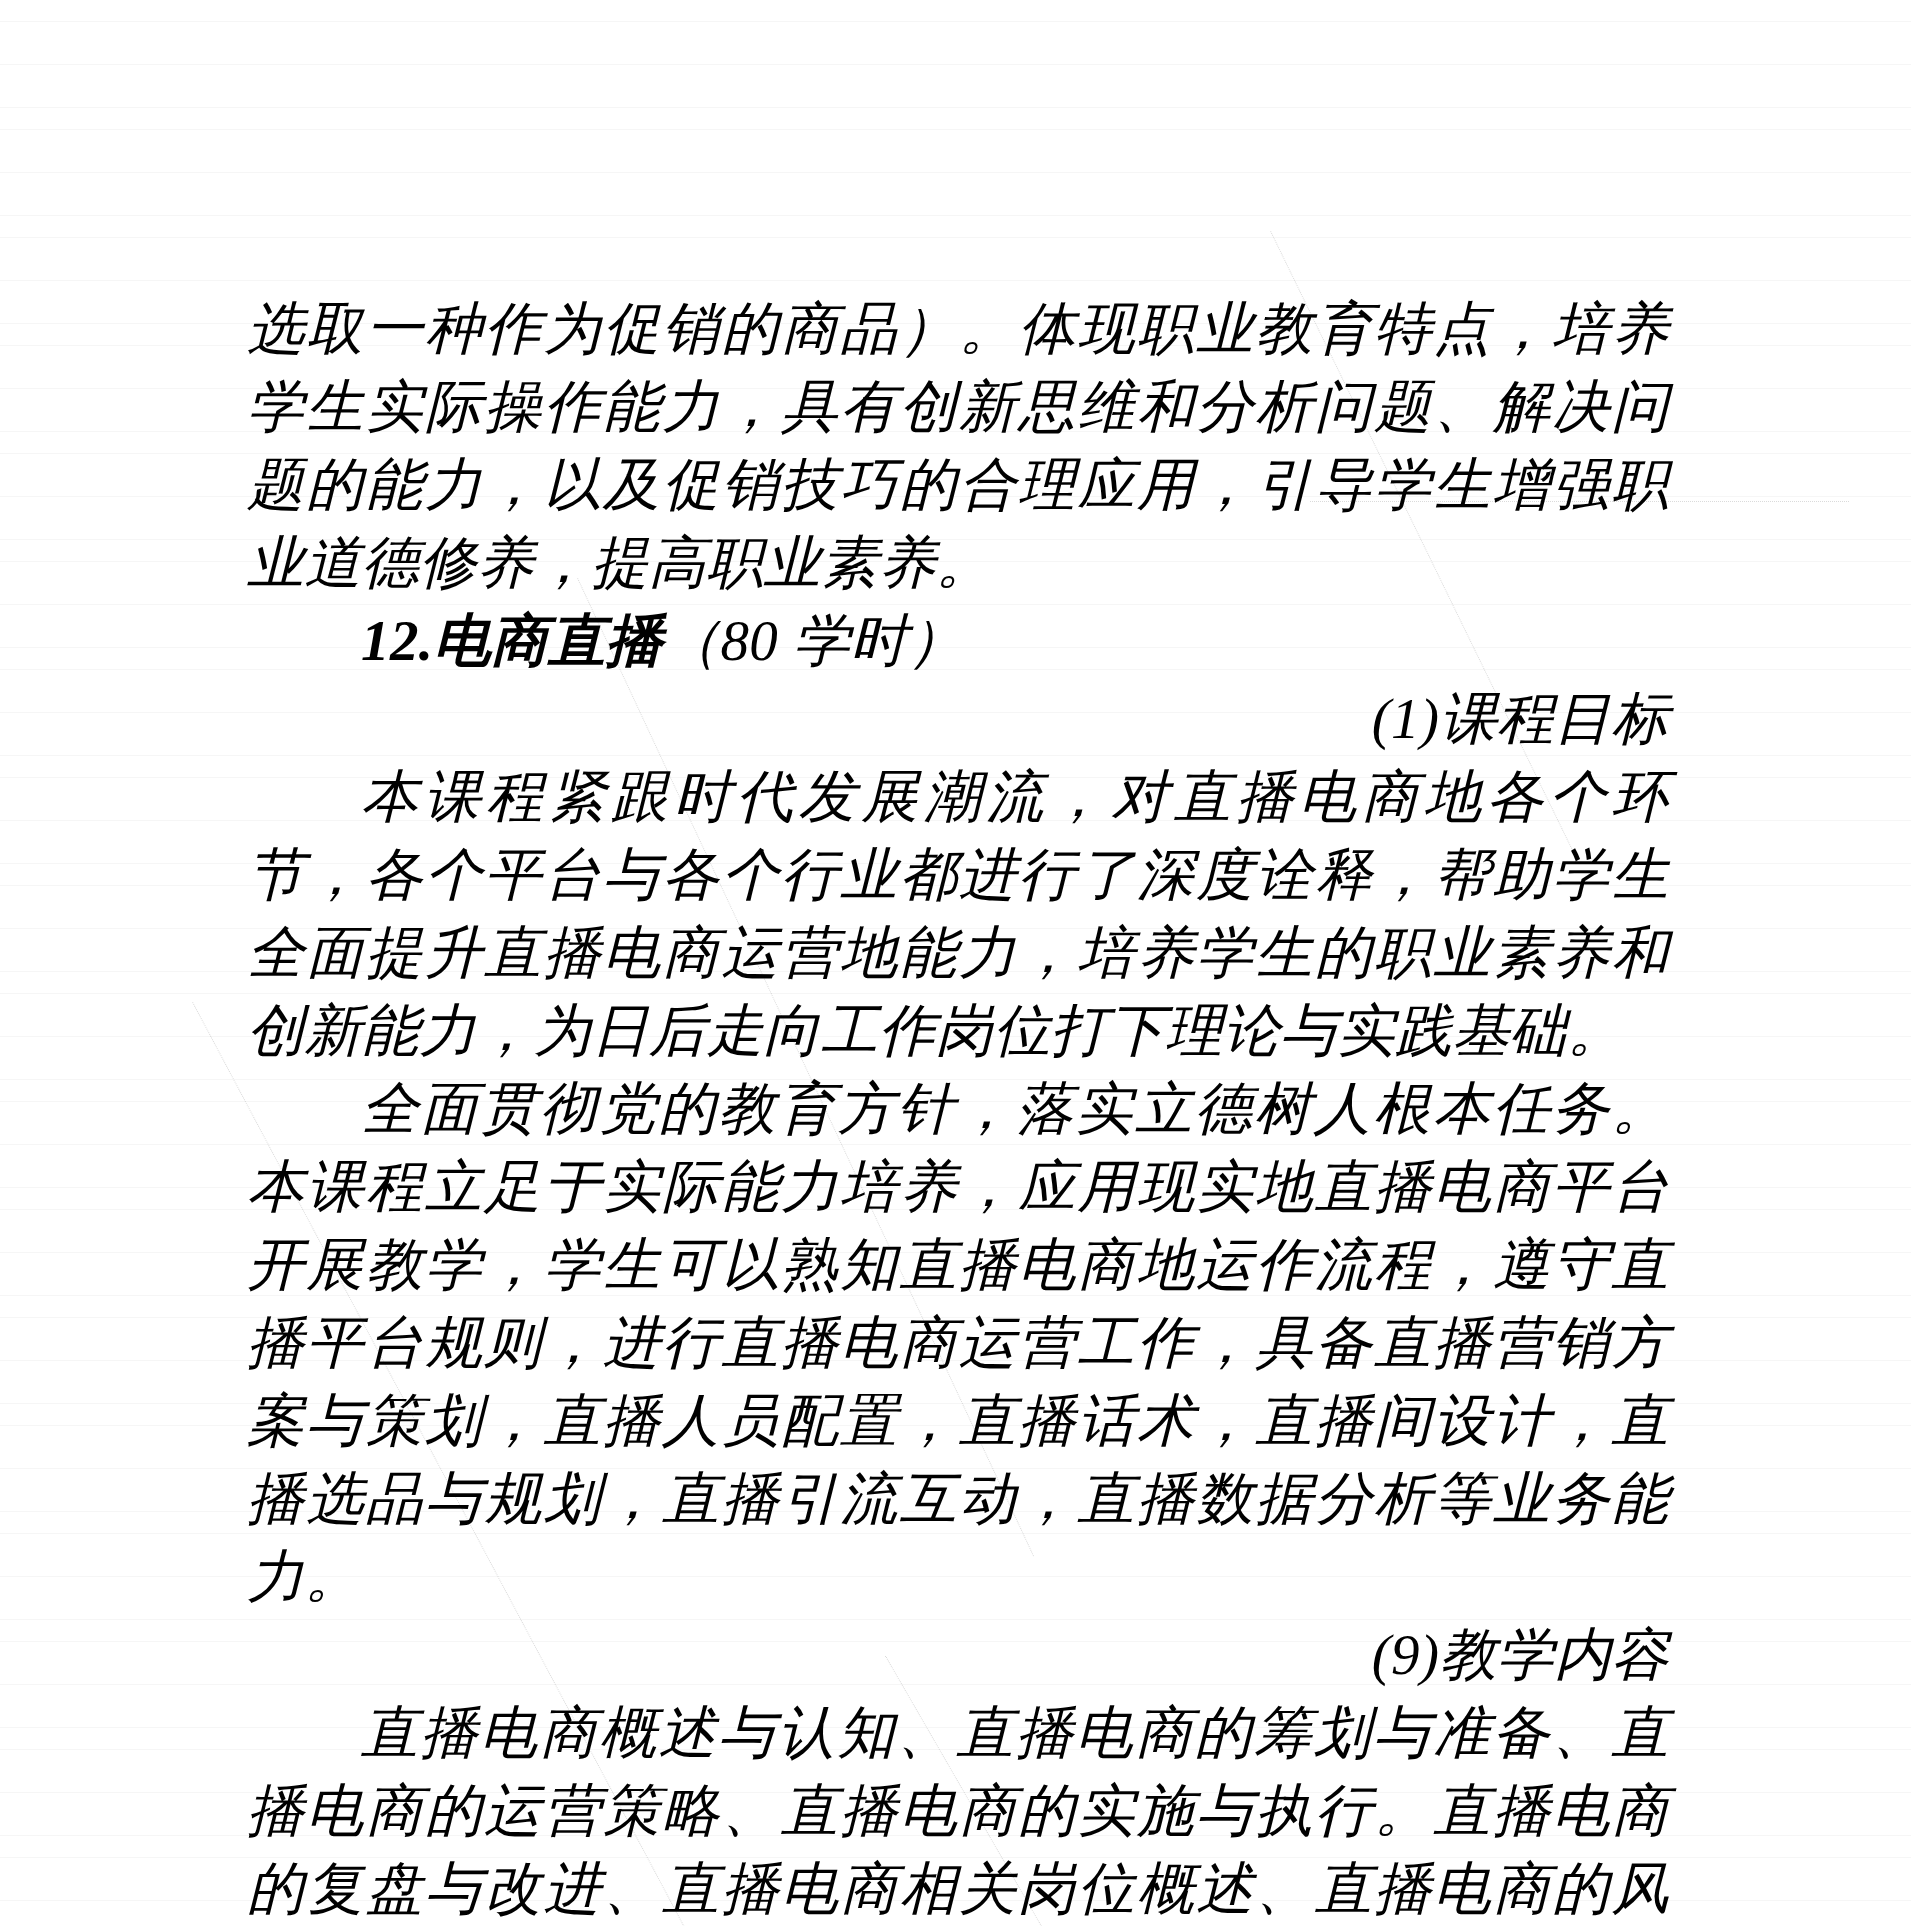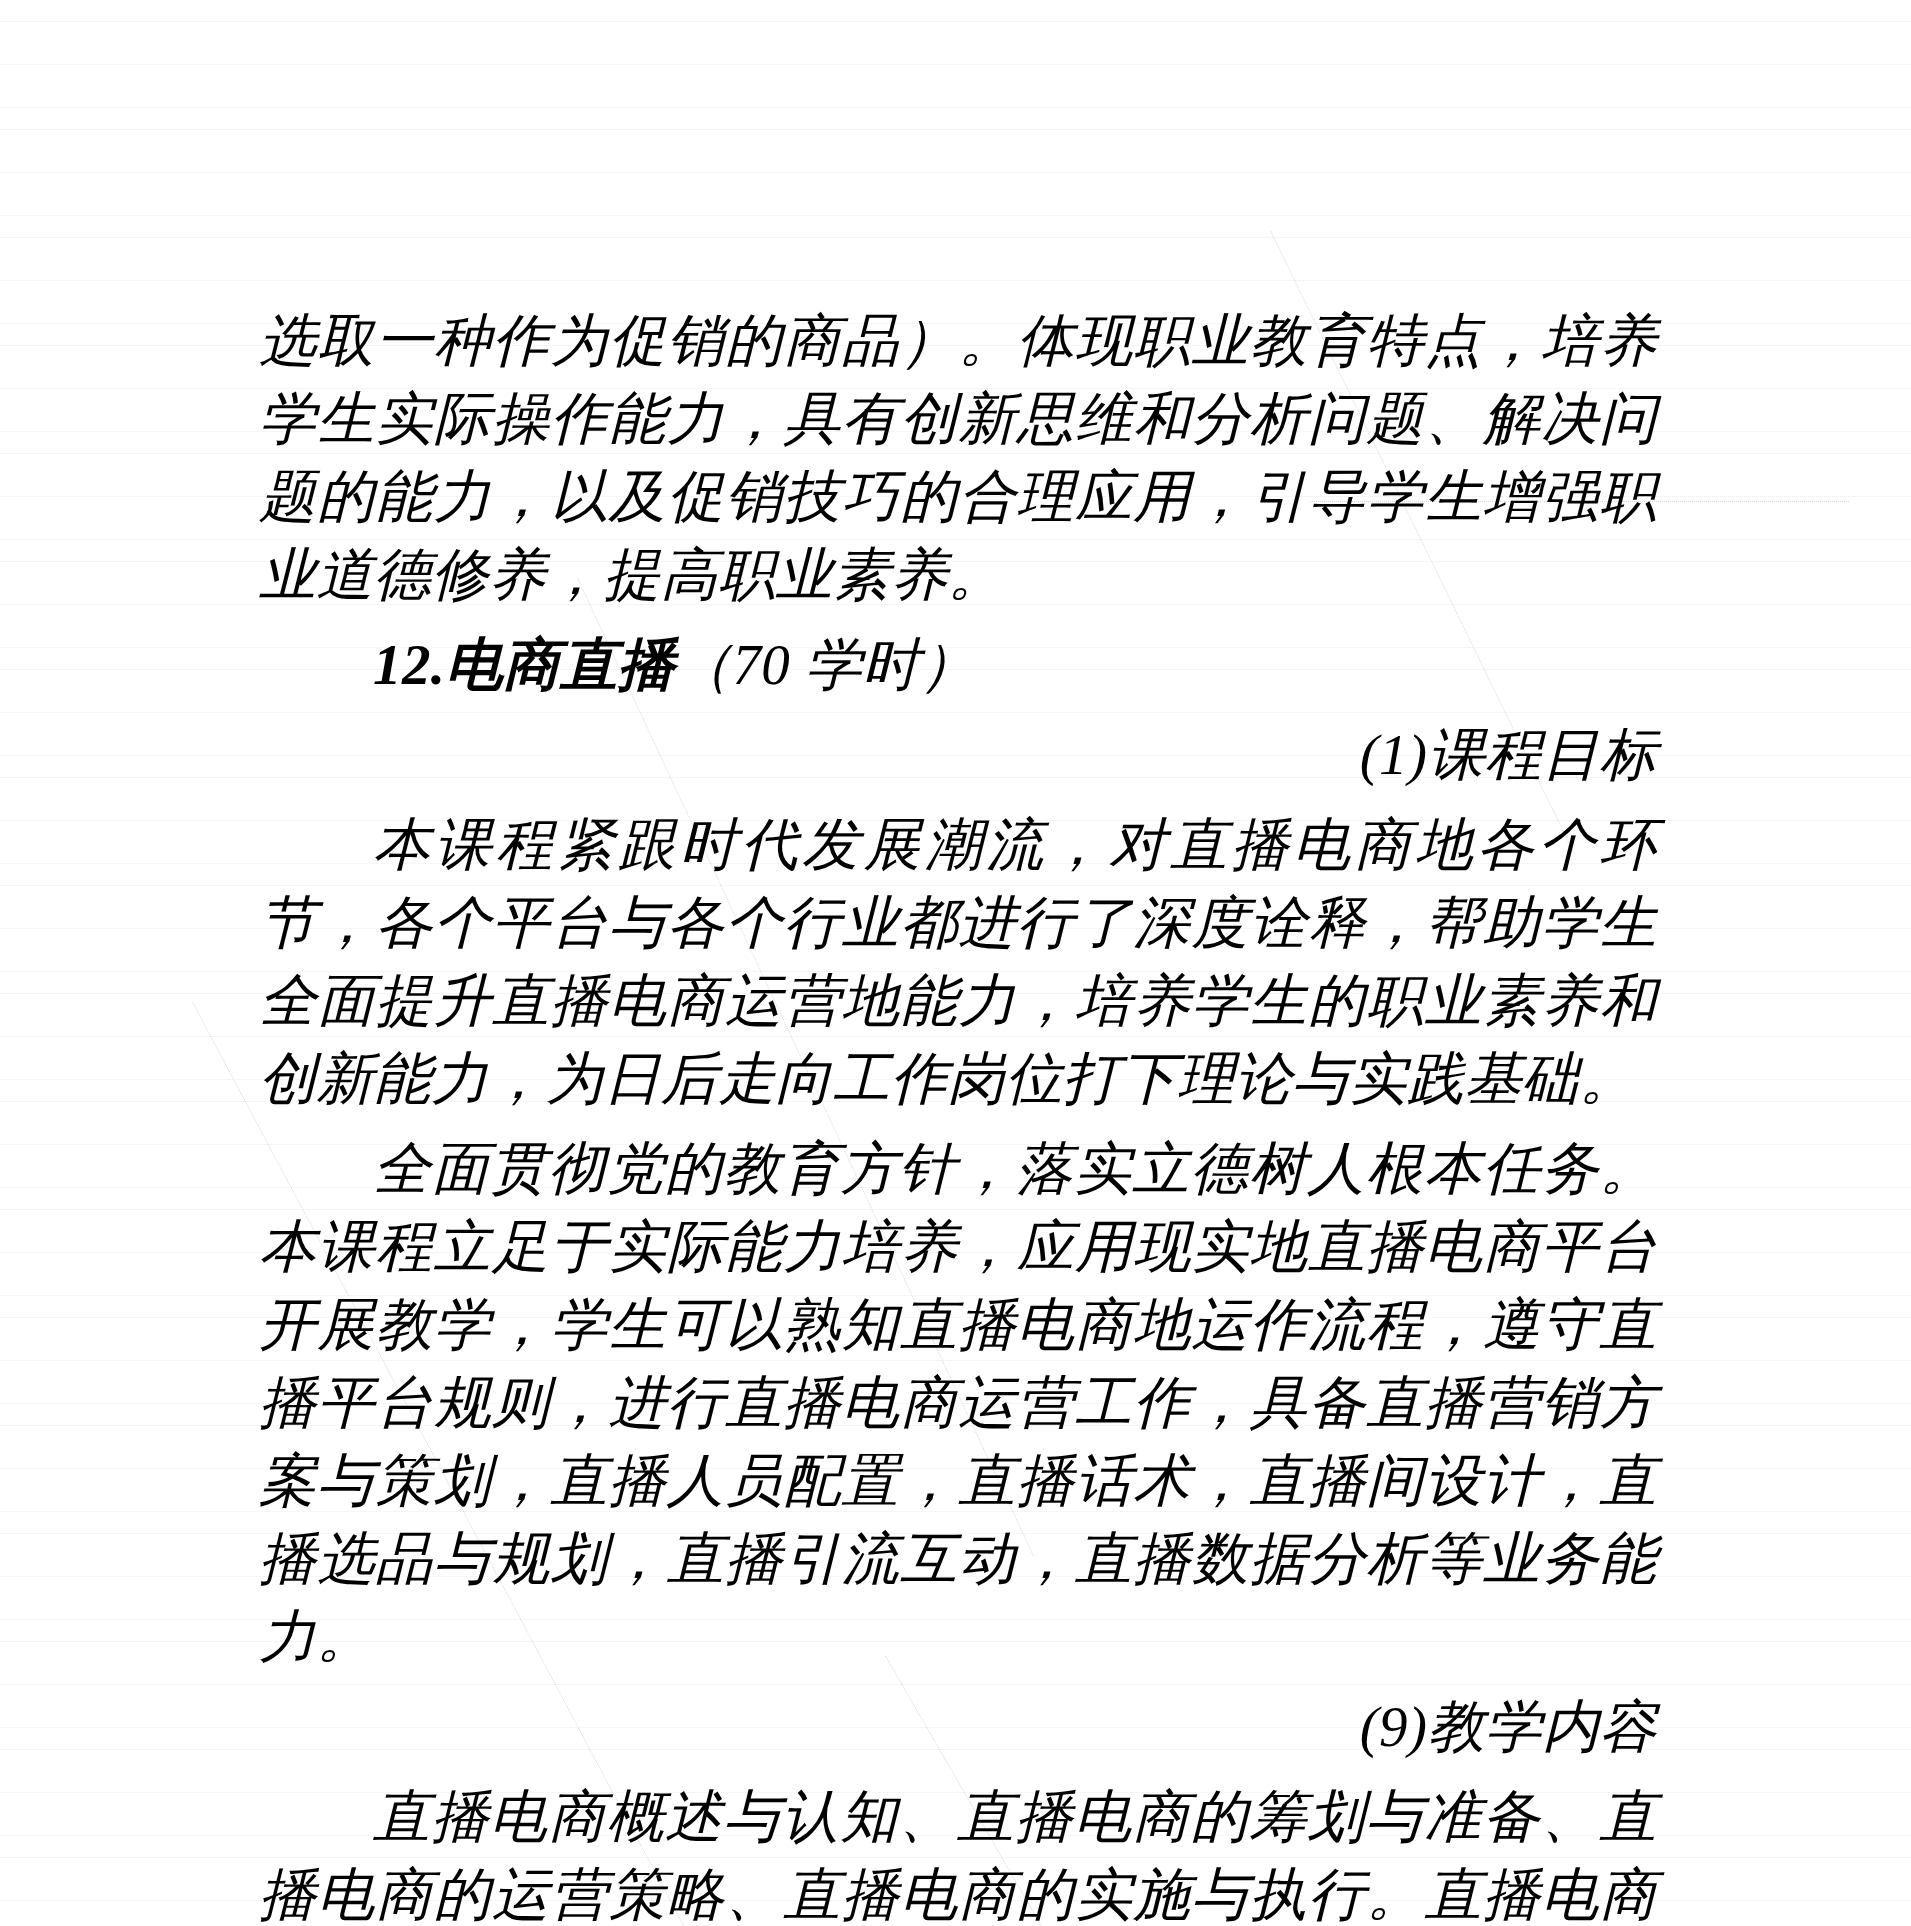--- a/index.html
+++ b/index.html
@@ -38,21 +38,21 @@
     left: 247px;
     top: 290px;
     width: 1422px;
     font-size: 57px;
     line-height: 78px;
     text-align: justify;
     font-style: italic; 
     letter-spacing: 0.4px;
   }
   .content p {
-    margin: 12px;
+    margin: 0;
     padding: 0;
   }
   .indent {
     text-indent: 2em;
   }
   .no-indent {
     text-indent: 0;
   }
   .heading {
     text-indent: 2em;
@@ -78,21 +78,21 @@
   <div class="artifact" style="width:1079px; left:578px; top:578px; transform: rotate(65deg); transform-origin: left top;"></div>
   <div class="artifact" style="width:1002px; left:886px; top:1656px; transform: rotate(60deg); transform-origin: left top;"></div>
   <div class="artifact" style="width:693px; left:1271px; top:231px; transform: rotate(64deg); transform-origin: left top;"></div>
   <div class="artifact" style="width:539px; left:1310px; top:501px;"></div>
 
   <div class="content">
 
     <p class="no-indent">选取一种作为促销的商品）。体现职业教育特点，培养学生实际操作能力，具有创新思维和分析问题、解决问题的能力，以及促销技巧的合理应用，引导学生增强职业道德修养，提高职业素养。</p>
 
     <p class="heading">
-      <span class="bold">12.电商直播</span><span class="normal">（70 学时）</span>
+      <span class="bold">12.电商直播</span><span class="normal">（80 学时）</span>
     </p>
 
     <p class="subheading">(1)课程目标</p>
 
     <p class="indent">本课程紧跟时代发展潮流，对直播电商地各个环节，各个平台与各个行业都进行了深度诠释，帮助学生全面提升直播电商运营地能力，培养学生的职业素养和创新能力，为日后走向工作岗位打下理论与实践基础。</p>
 
     <p class="indent">全面贯彻党的教育方针，落实立德树人根本任务。本课程立足于实际能力培养，应用现实地直播电商平台开展教学，学生可以熟知直播电商地运作流程，遵守直播平台规则，进行直播电商运营工作，具备直播营销方案与策划，直播人员配置，直播话术，直播间设计，直播选品与规划，直播引流互动，直播数据分析等业务能力。</p>
 
     <p class="subheading">(9)教学内容</p>
 

